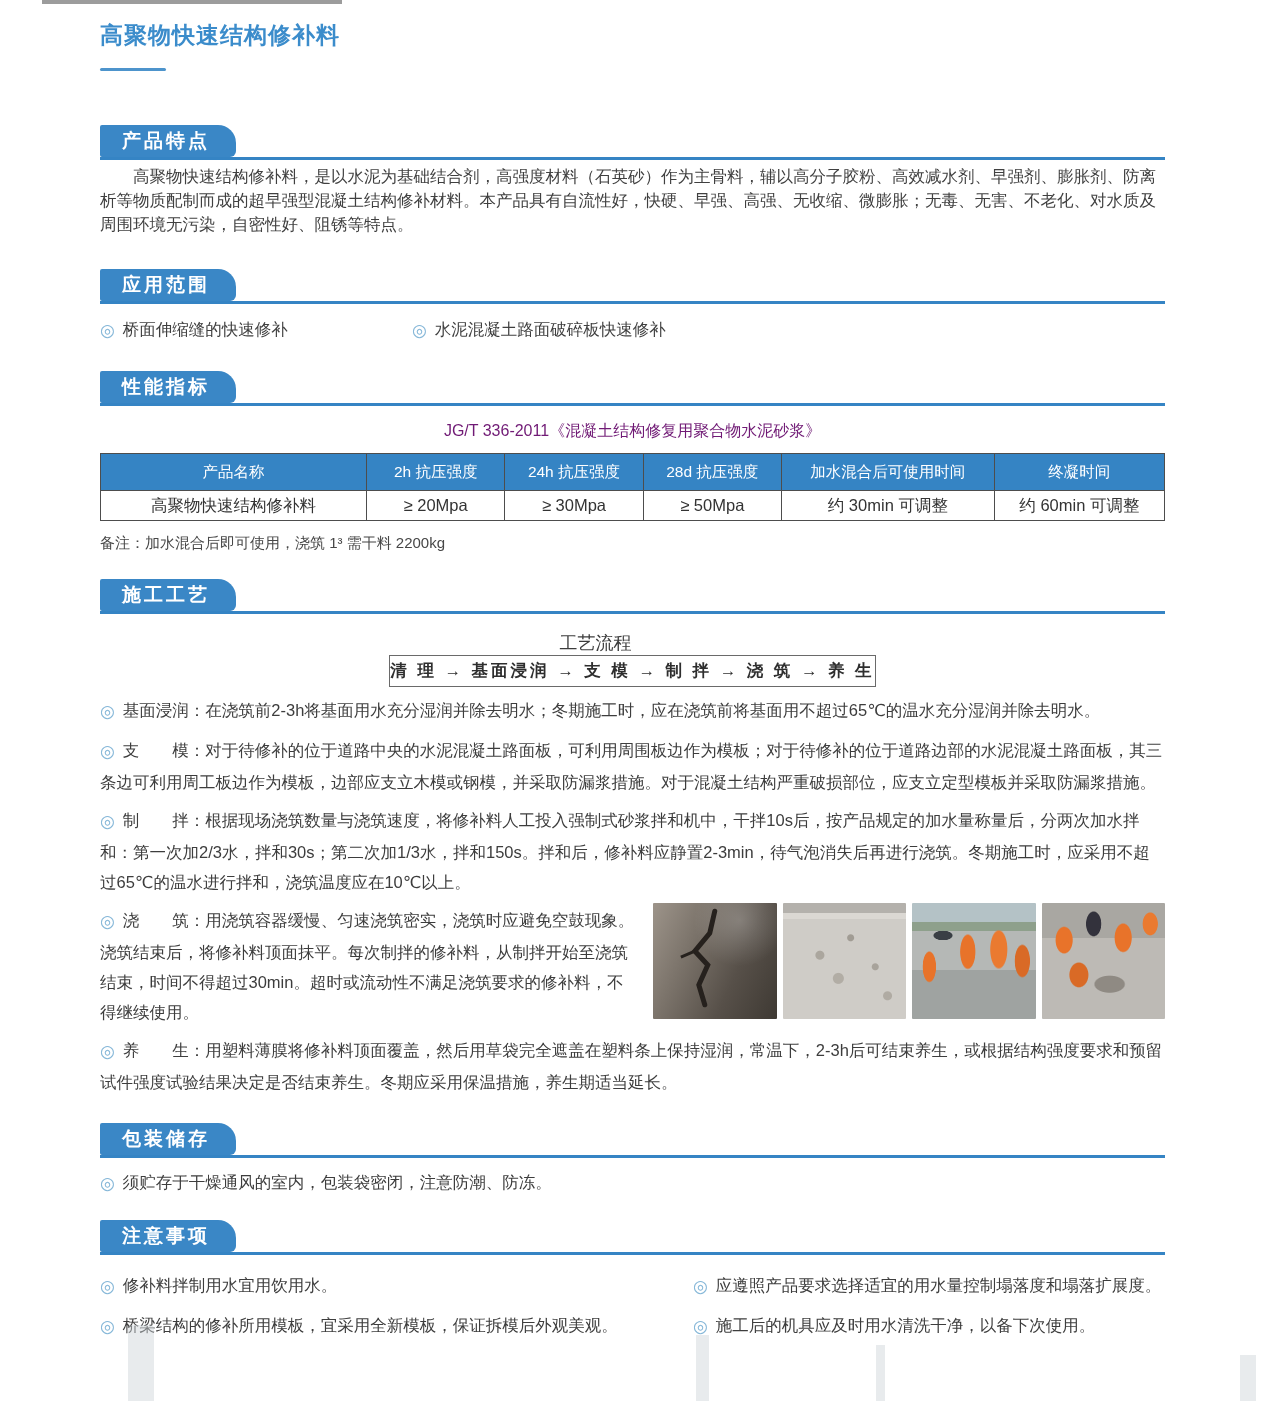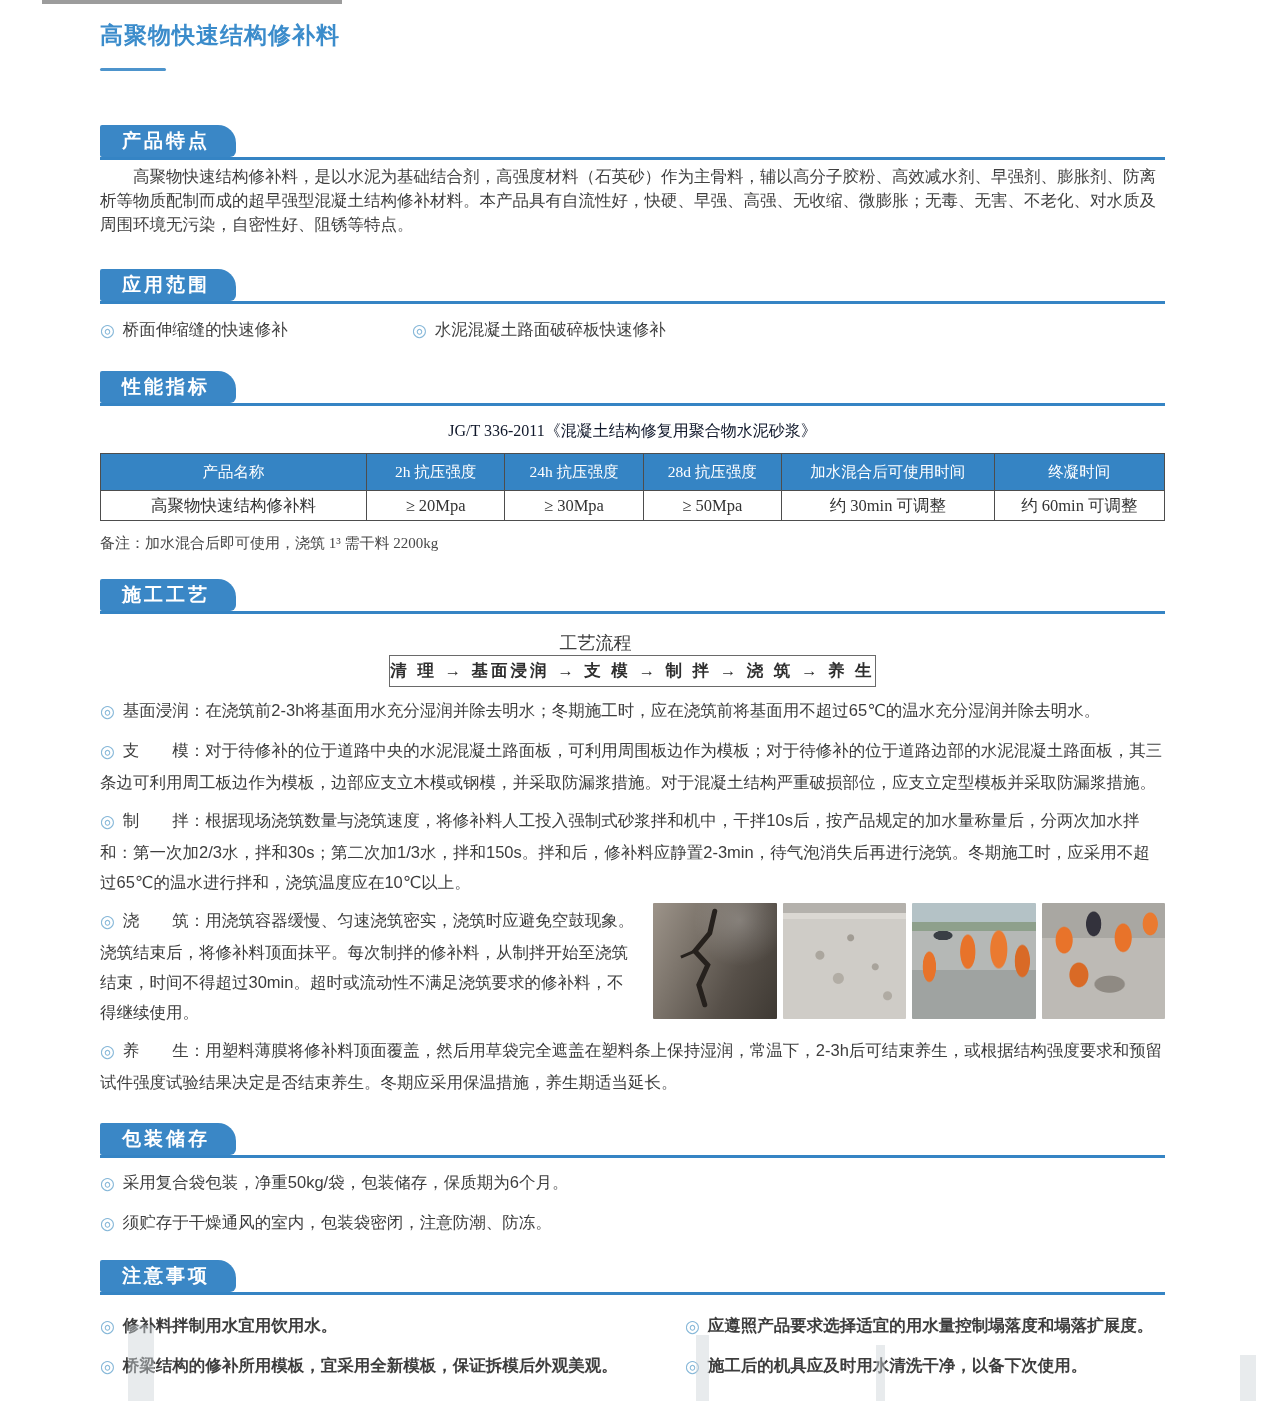--- a/index.html
+++ b/index.html
@@ -24,33 +24,33 @@
     border-radius:2px 18px 6px 2px;
   }
 
   .para { font-size:16.5px; line-height:24px; text-indent:2em; margin-top:4px; color:#404040; }
 
   .bullet { color:#85b7d8; font-size:17px; margin-right:8px; vertical-align:-1px; }
 
   .scope-row { display:flex; margin-top:15px; font-size:16.5px; }
   .scope-item:first-child { width:312px; }
 
-  .std-caption { text-align:center; font-size:16px; margin:15px 0 11px 0; color:#0f172a; }
+  .std-caption { text-align:center; font-size:16px; margin:15px 0 11px 0; color:#701a75; }
 
   table.perf { width:100%; border-collapse:collapse; table-layout:fixed; }
   table.perf th, table.perf td { border:1px solid #4d4d4d; text-align:center; }
   table.perf th { background:#3584c4; color:#ffffff; font-weight:normal; font-size:15.5px; height:37px; }
   table.perf td { font-size:16.5px; height:30px; color:#333; }
   .col-name{width:25%}.col-2h{width:13%}.col-24h{width:13%}.col-28d{width:13%}.col-use{width:20%}.col-final{width:16%}
 
   .table-note { font-size:15px; margin-top:13px; color:#474747; }
 
   .sec-features { margin-top:0; }
   .sec-scope { margin-top:33px; }
-  .sec-perf  { margin-top:30px;font-family:Liberation Serif, serif; }
+  .sec-perf  { margin-top:30px; }
   .sec-build { margin-top:26px; }
   .sec-pack  { margin-top:26px; }
   .sec-notes { margin-top:22px; }
 
   .flow-row { display:flex; align-items:center; margin-top:17px;flex-direction:column; }
   .flow-label { font-size:18px; width:146px; color:#3c3c3c; }
   .flow-box { flex:1; border:1px solid #6a6a6a; padding:4px 0; font-size:16.5px; font-weight:600; letter-spacing:3px; color:#2e2e2e; }
 
   .steps { margin-top:6px; }
   .step { font-size:16.5px; line-height:30px; margin-top:8px; color:#3d3d3d; }
@@ -80,21 +80,21 @@
       radial-gradient(ellipse 8px 13px at 42% 18%, #33323c 0 90%, transparent 100%),
       radial-gradient(ellipse 9px 15px at 66% 30%, #e8732a 0 90%, transparent 100%),
       radial-gradient(ellipse 8px 12px at 88% 18%, #ea7a30 0 90%, transparent 100%),
       radial-gradient(ellipse 10px 13px at 30% 62%, #d96a26 0 90%, transparent 100%),
       radial-gradient(ellipse 16px 9px at 55% 70%, #8f8a83 0 90%, transparent 100%),
       linear-gradient(180deg,#a9a7a2 0 30%, #bdbab5 30% 100%); }
 
   .pack-list p, .notes-full p { font-size:16.5px; line-height:28px; margin-top:10px; color:#3d3d3d; }
   .pack-list { margin-top:7px; }
 
-  .notes-grid { display:grid; grid-template-columns:585px 1fr; column-gap:0; margin-top:6px;font-weight:bold; }
+  .notes-grid { display:grid; grid-template-columns:585px 1fr; column-gap:8px; margin-top:6px; }
   .notes-grid p { font-size:16.5px; line-height:28px; margin-top:10px; color:#3d3d3d; }
 
   .wm { position:absolute; bottom:0; background:#cdd3d6; opacity:.45; }
   .wm-1 { left:128px; width:26px; height:76px; border-radius:4px 4px 0 0; }
   .wm-2 { left:696px; width:13px; height:66px; }
   .wm-3 { left:876px; width:9px; height:56px; }
   .wm-4 { left:1240px; width:16px; height:46px; }
 </style>
 </head>
 <body>
@@ -187,21 +187,20 @@
       <p class="step"><span class="bullet">◎</span><span>浇　　筑：用浇筑容器缓慢、匀速浇筑密实，浇筑时应避免空鼓现象。浇筑结束后，将修补料顶面抹平。每次制拌的修补料，从制拌开始至浇筑结束，时间不得超过30min。超时或流动性不满足浇筑要求的修补料，不得继续使用。</span></p>
       <p class="step"><span class="bullet">◎</span><span>养　　生：用塑料薄膜将修补料顶面覆盖，然后用草袋完全遮盖在塑料条上保持湿润，常温下，2-3h后可结束养生，或根据结构强度要求和预留试件强度试验结果决定是否结束养生。冬期应采用保温措施，养生期适当延长。</span></p>
     </div>
   </div>
 
   <div class="sec sec-pack">
     <div class="sec-head">
       <span class="sec-tab">包装储存</span>
     </div>
     <div class="pack-list">
-      <p><span class="bullet">◎</span><span>采用复合袋包装，净重50kg/袋，包装储存，保质期为6个月。</span></p>
       <p><span class="bullet">◎</span><span>须贮存于干燥通风的室内，包装袋密闭，注意防潮、防冻。</span></p>
     </div>
   </div>
 
   <div class="sec sec-notes">
     <div class="sec-head">
       <span class="sec-tab">注意事项</span>
     </div>
     <div class="notes-grid">
       <p><span class="bullet">◎</span><span>修补料拌制用水宜用饮用水。</span></p>

